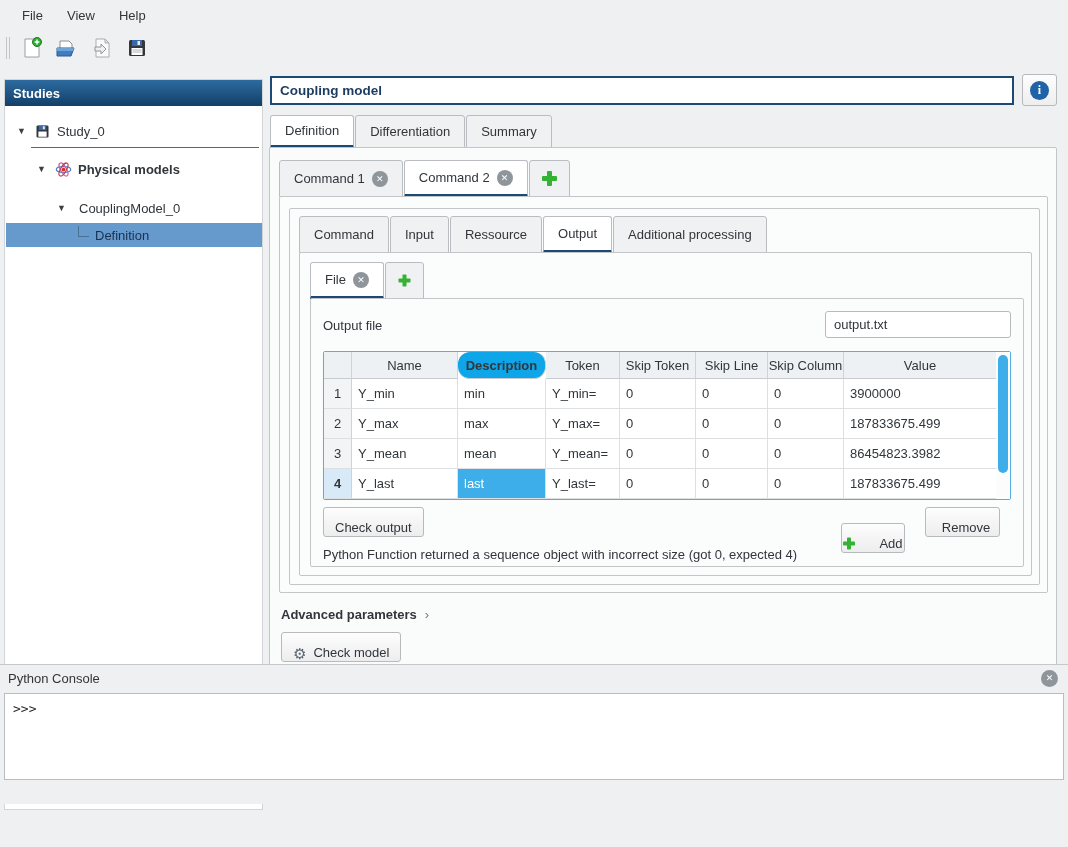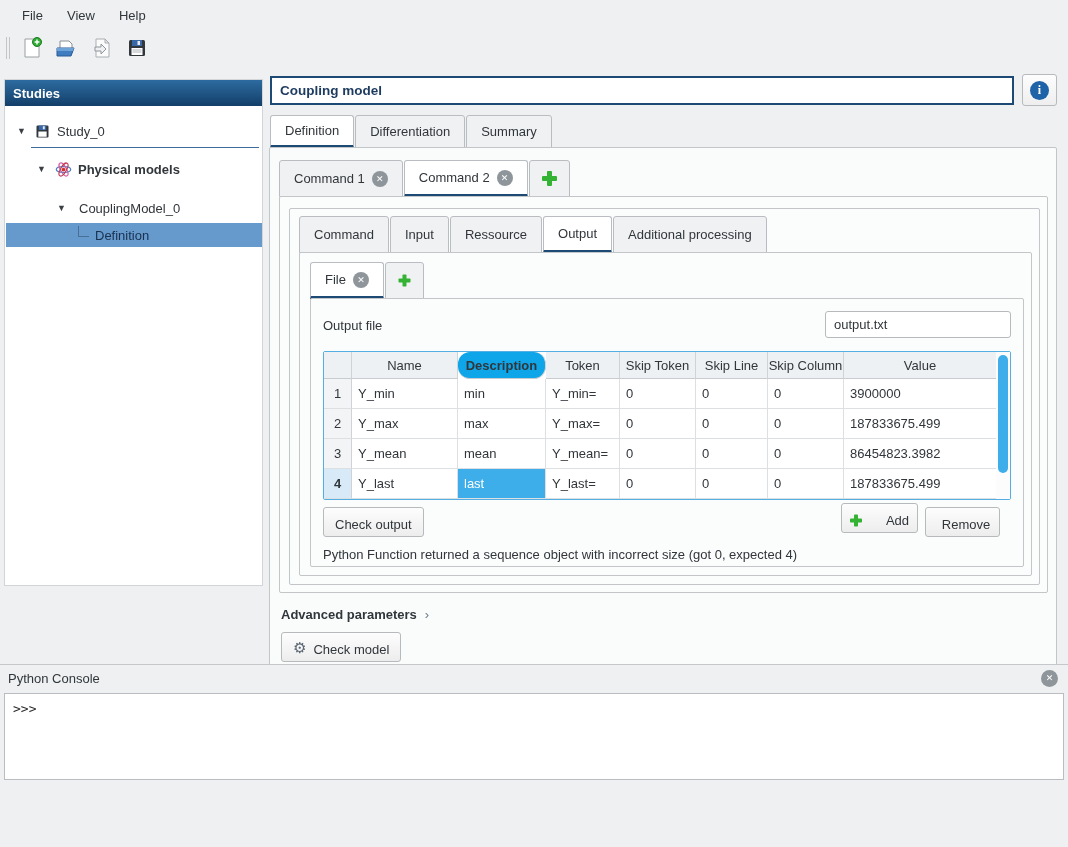--- a/index.html
+++ b/index.html
@@ -7,21 +7,21 @@
   body { font-family:"Liberation Sans", sans-serif; font-size:13px; color:#31363b; background:#eff0f1; position:relative; overflow:hidden; }
 
   
   .menubar { position:absolute; top:0; left:0; width:1068px; height:30px; display:flex; align-items:center; padding-left:10px; }
   .menu-item { padding:4px 12px; cursor:default; }
   .toolbar { position:absolute; top:30px; left:0; width:1068px; height:36px; display:flex; align-items:center; }
   .tb-handle { width:4px; height:22px; border-left:1px solid #c3c6c8; border-right:1px solid #c3c6c8; margin:0 8px 0 6px; }
   .tb-btn { width:28px; height:28px; margin-right:7px; display:flex; align-items:center; justify-content:center; border-radius:3px; }
 
   
-  .dock { position:absolute; left:4px; top:79px; width:259px; height:507px; background:#ffffff; border:1px solid #d2d5d7; }
+  .dock { position:absolute; left:4px; top:79px; width:259px; height:731px; background:#ffffff; border:1px solid #d2d5d7; }
   .dock-title { height:26px; background:linear-gradient(180deg,#2d6ba0,#133f69); color:#ffffff; font-weight:bold; display:flex; align-items:center; padding-left:8px; }
   .tree { position:relative; width:100%; height:calc(100% - 26px); background:#ffffff; }
   .tree-row { position:absolute; height:26px; display:flex; align-items:center; }
   .tw-arrow { font-size:9px; color:#3a3f44; width:14px; display:inline-block; }
   .tree-sep { position:absolute; left:26px; right:3px; height:1px; background:#3c6d9c; }
   .row-selected { background:#6699cc; color:#17314f; }
   .branch { width:11px; height:11px; border-left:1px solid #4a6f94; border-bottom:1px solid #4a6f94; margin:-8px 6px 0 0; }
 
   
   .name-field { position:absolute; left:270px; top:76px; width:744px; height:29px; border:2px solid #1d4a74; background:#ffffff; font-family:"Liberation Sans",sans-serif; font-size:13.5px; font-weight:bold; color:#1d3a5f; padding-left:8px; }
@@ -49,21 +49,21 @@
   .grid { width:672px; display:grid; grid-template-columns:28px 106px 88px 74px 76px 72px 76px 152px; grid-auto-rows:auto; }
   .hc { height:27px; background:#eef1f3; display:flex; align-items:center; justify-content:center; border-right:1px solid #cfd3d6; border-bottom:1px solid #c8ccd0; overflow:hidden; white-space:nowrap; }
   .hc.sel { background:#0ea5e9; font-weight:bold;border-radius:12px; }
   .rh { height:30px; background:#f2f4f5; display:flex; align-items:center; justify-content:center; border-right:1px solid #cfd3d6; border-bottom:1px solid #dde0e3; }
   .rh.sel { background:#d8eaf7; font-weight:bold; }
   .cell { height:30px; display:flex; align-items:center; padding-left:6px; border-right:1px solid #dde0e3; border-bottom:1px solid #dde0e3; background:#fff; overflow:hidden; white-space:nowrap; }
   .cell.sel { background:#3daee9; color:#ffffff; }
   .vscroll { width:14px; position:relative; background:#fcfcfc; }
   .vthumb { position:absolute; left:2px; top:3px; width:10px; height:118px; background:#3daee9; border-radius:5px; }
 
-  .btn { display:inline-flex; align-items:flex-end; justify-content:center; gap:7px; height:30px; padding:4px 11px; background:linear-gradient(180deg,#fdfdfd,#ededee); border:1px solid #b6babd; border-radius:3px; color:#31363b; font-size:13px; white-space:nowrap; }
+  .btn { display:inline-flex; align-items:flex-start; justify-content:center; gap:7px; height:30px; padding:12px 11px; background:linear-gradient(180deg,#fdfdfd,#ededee); border:1px solid #b6babd; border-radius:3px; color:#31363b; font-size:13px; white-space:nowrap; }
   .absbtn { position:absolute; }
 
   .message { position:absolute; color:#31363b; }
   .advanced { position:absolute; font-weight:bold; }
   .chev { font-weight:normal; color:#6a7a88; margin-left:8px; }
   .gear { color:#5a6672; font-size:15px; }
 
   
   .console { position:absolute; left:0; top:664px; width:1068px; height:140px; background:#eff0f1; border-top:1px solid #c5c8ca; }
   .console-header { height:27px; display:flex; align-items:center; padding:0 10px 0 8px; justify-content:space-between; }
@@ -283,21 +283,21 @@
               <div class="cell" style="border-right:none;">187833675.499</div>
             </div>
             <div class="vscroll">
               <div class="vthumb"></div>
             </div>
           </div>
 
           <div class="btn absbtn" style="left:12px; top:208px;">
             <span>Check output</span>
           </div>
-          <div class="btn absbtn" style="left:530px; top:204px; width:77px;gap:36px;">
+          <div class="btn absbtn" style="left:530px; top:224px; width:64px;gap:36px;">
             <span class="plus-glyph plus-small"></span>
             <span>Add</span>
           </div>
           <div class="btn absbtn" style="left:614px; top:208px; width:75px;">
             <span class="minus-glyph"></span>
             <span>Remove</span>
           </div>
 
           <div class="message" style="left:12px; top:248px;">Python Function returned a sequence object with incorrect size (got 0, expected 4)</div>
         </div>

